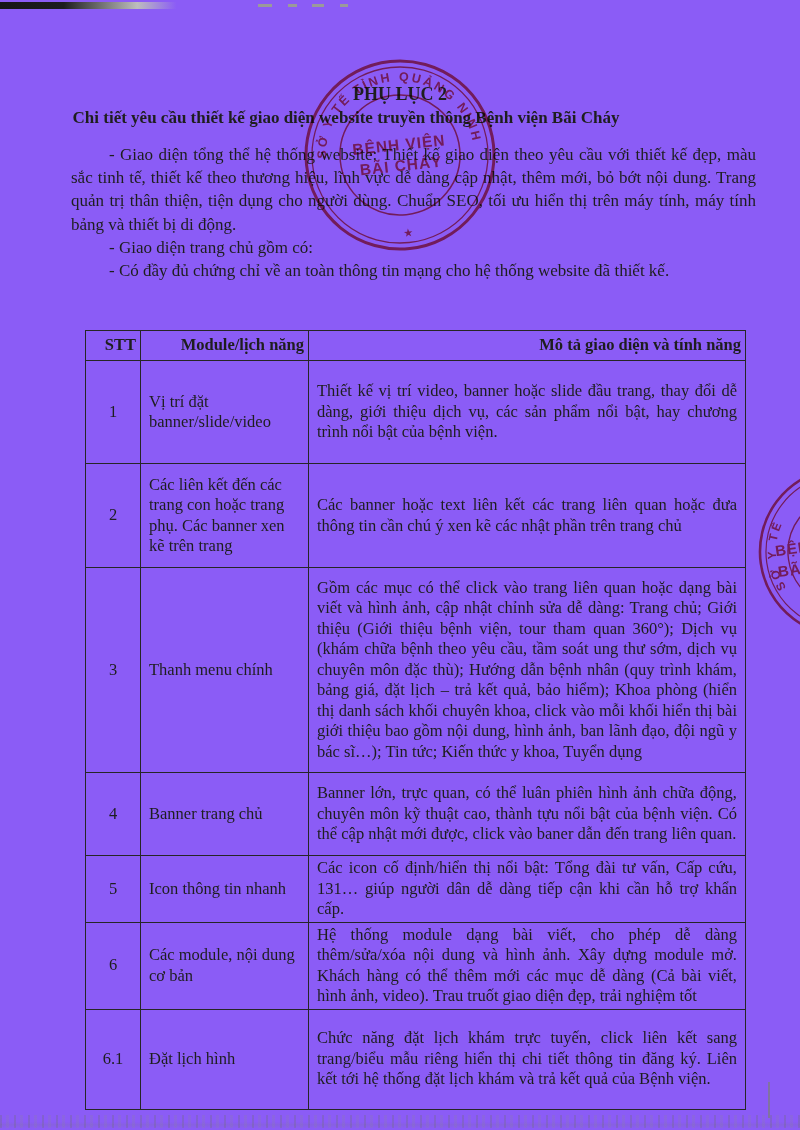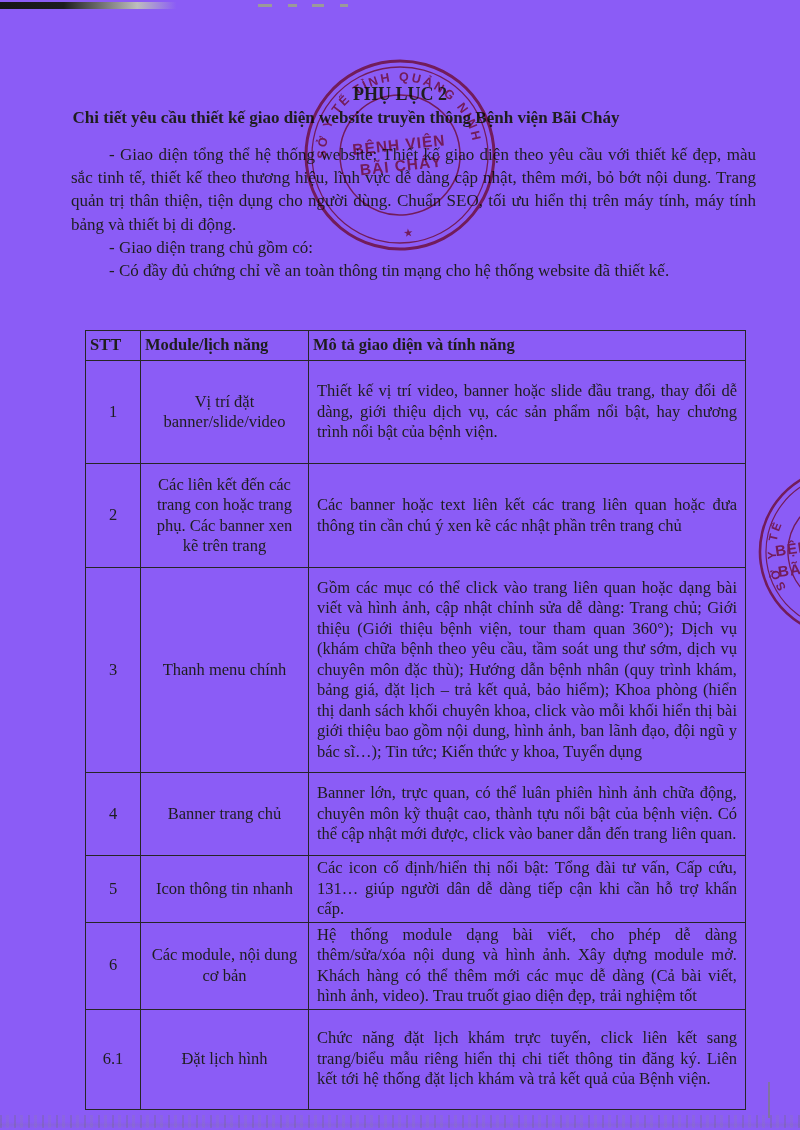--- a/index.html
+++ b/index.html
@@ -43,23 +43,23 @@
     border-collapse:collapse; table-layout:fixed;
     font-size:16.5px; line-height:20.5px;
   }
   table.spec col.c-stt { width:55px; }
   table.spec col.c-mod { width:168px; }
   table.spec col.c-desc { width:437px; }
   table.spec th, table.spec td {
     border:1.4px solid #262626; vertical-align:middle;
     box-sizing:border-box; padding:2px 8px;
   }
-  table.spec th { font-weight:bold; text-align:left; height:30px; padding:2px 4px; }
+  table.spec th { font-weight:bold; text-align:right; height:30px; padding:2px 4px; }
   td.stt { text-align:center; }
-  td.mod { text-align:center; padding-left:11px; }
+  td.mod { text-align:left; padding-left:11px; }
   td.desc { text-align:justify; }
 
   .stamp { position:absolute; mix-blend-mode:multiply; opacity:.88; }
   .stamp-main { left:302px; top:57px; transform:rotate(-6deg); }
   .stamp-edge { left:752px; top:462px; transform:rotate(-8deg); }
   .stamp text, .stamp textPath {
     font-family:"Liberation Sans","DejaVu Sans",sans-serif; font-weight:bold;
   }
 </style>
 </head>

